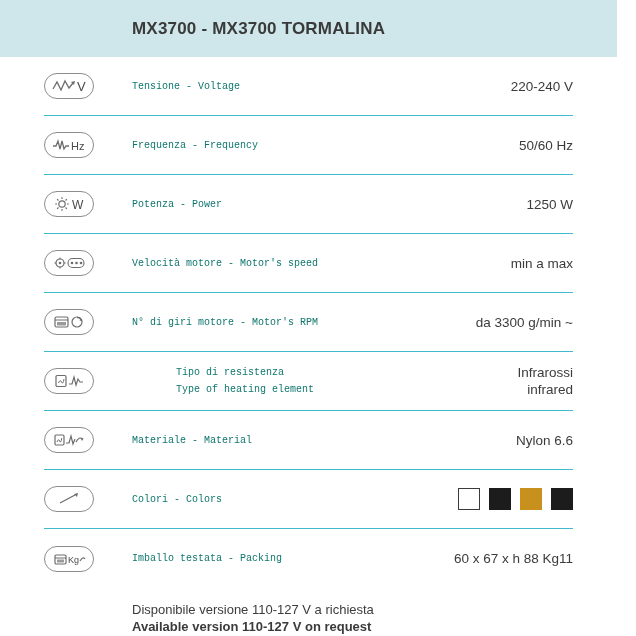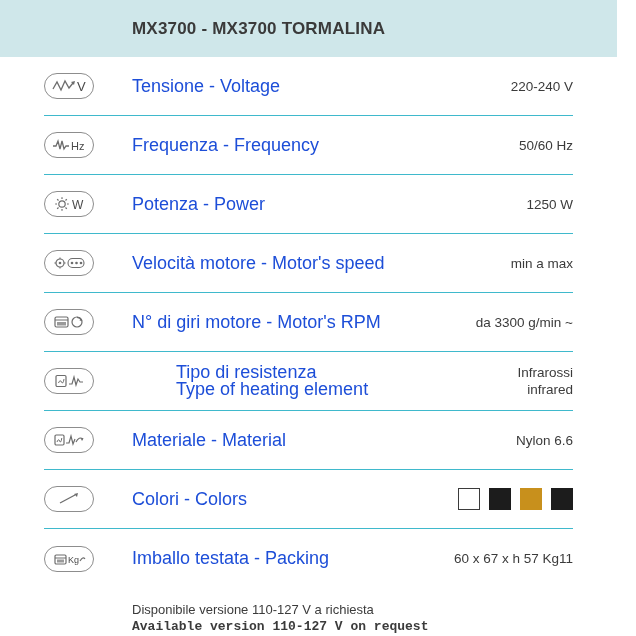--- a/index.html
+++ b/index.html
@@ -61,24 +61,25 @@
 
   .cell-icon {
     width: 88px;
     flex: 0 0 88px;
     display: flex;
     align-items: center;
     justify-content: flex-start;
   }
   .cell-label {
     flex: 1 1 auto;
-    font-size: 18px;
-    color: #1d4ed8;
+    font-size: 10px;
+    color: #0f766e;
     line-height: 17px;
     padding-right: 8px;
+    font-family: Liberation Mono, monospace;
   }
   .cell-value {
     flex: 0 0 auto;
     text-align: right;
     font-size: 13.5px;
     color: #3b3b3b;
     line-height: 17px;
     white-space: pre-line;
   }
 
@@ -117,21 +118,20 @@
   
   .footer {
     padding: 13px 44px 4px 132px;
     box-sizing: border-box;
     font-size: 13px;
     line-height: 17px;
     color: #3b3b3b;
   }
   .footer .l2 {
     font-weight: bold;
-    font-family: Liberation Mono, monospace;
   }
 </style>
 </head>
 <body>
 
 <div class="sheet">
 
   <div class="header">
     <div class="header-title">MX3700 - MX3700 TORMALINA</div>
   </div>
@@ -286,21 +286,21 @@
           <svg width="40" height="18" viewBox="0 0 40 18">
             <rect x="6" y="5" width="11" height="9" rx="1.2" fill="none" stroke="#6d6d6d" stroke-width="1.2"></rect>
             <line x1="6" y1="8" x2="17" y2="8" stroke="#6d6d6d" stroke-width="1"></line>
             <rect x="8" y="9.5" width="7" height="3" fill="#9a9a9a"></rect>
             <text x="19" y="13" font-family="Liberation Sans, sans-serif" font-size="9" fill="#4a4a4a">Kg</text>
             <path d="M31 11 q3 -5 5 -2" fill="none" stroke="#6d6d6d" stroke-width="1.1"></path>
           </svg>
         </div>
       </div>
       <div class="cell-label">Imballo testata - Packing</div>
-      <div class="cell-value">60 x 67 x h 57   Kg11</div>
+      <div class="cell-value">60 x 67 x h 88   Kg11</div>
     </div>
 
   </div>
 
   <div class="footer">
     <div class="l1">Disponibile versione 110-127 V a richiesta</div>
     <div class="l2">Available version 110-127 V on request</div>
   </div>
 
 </div>

